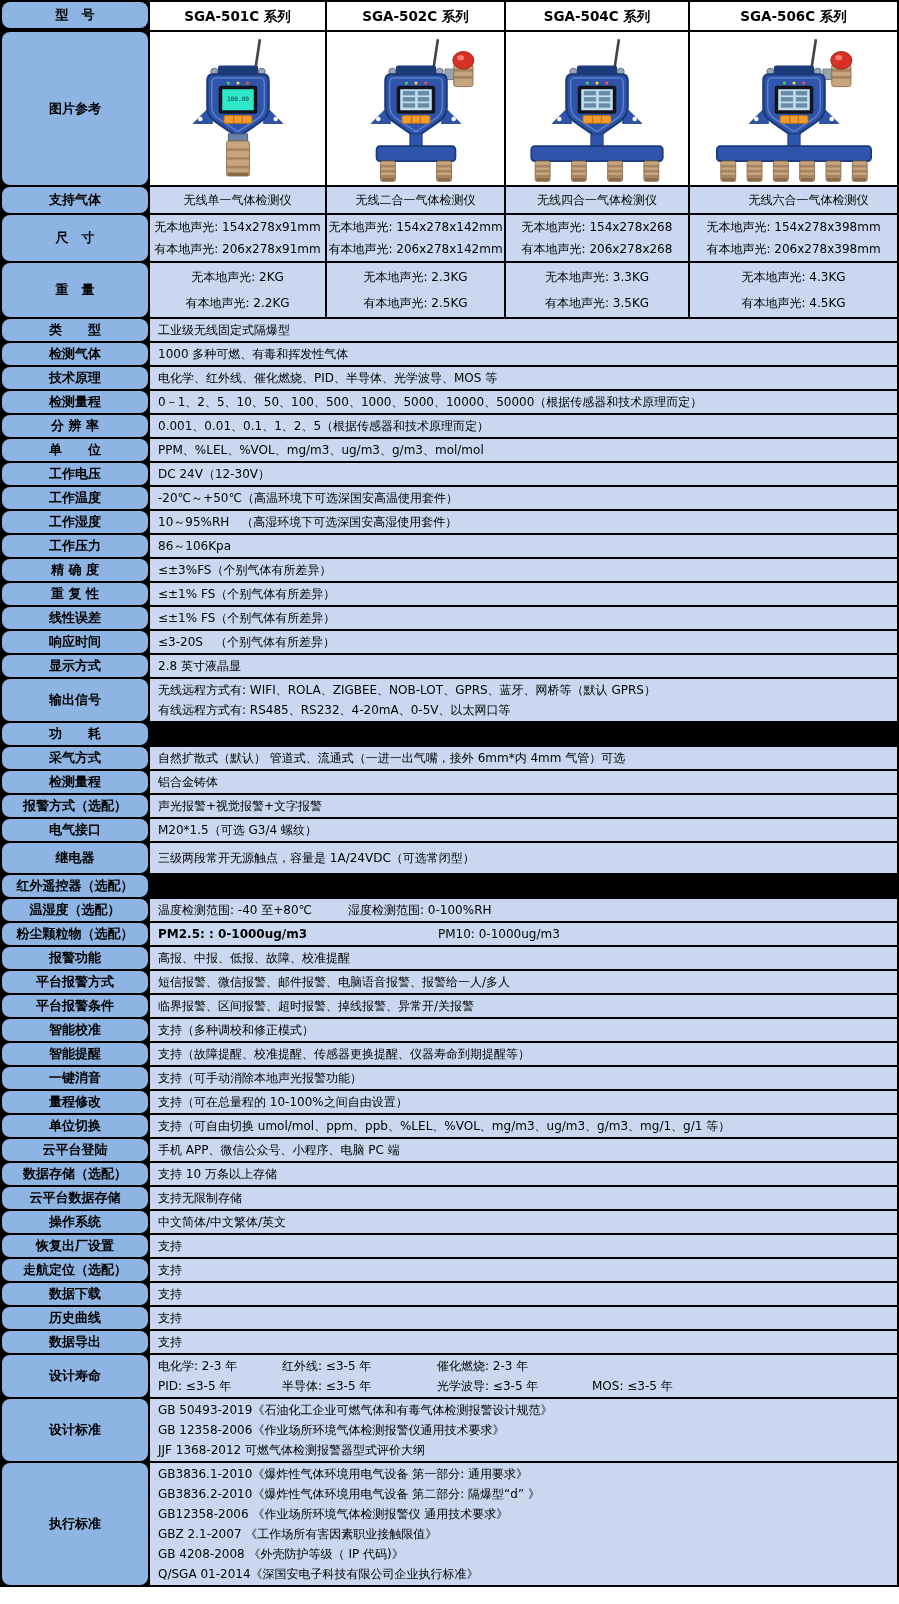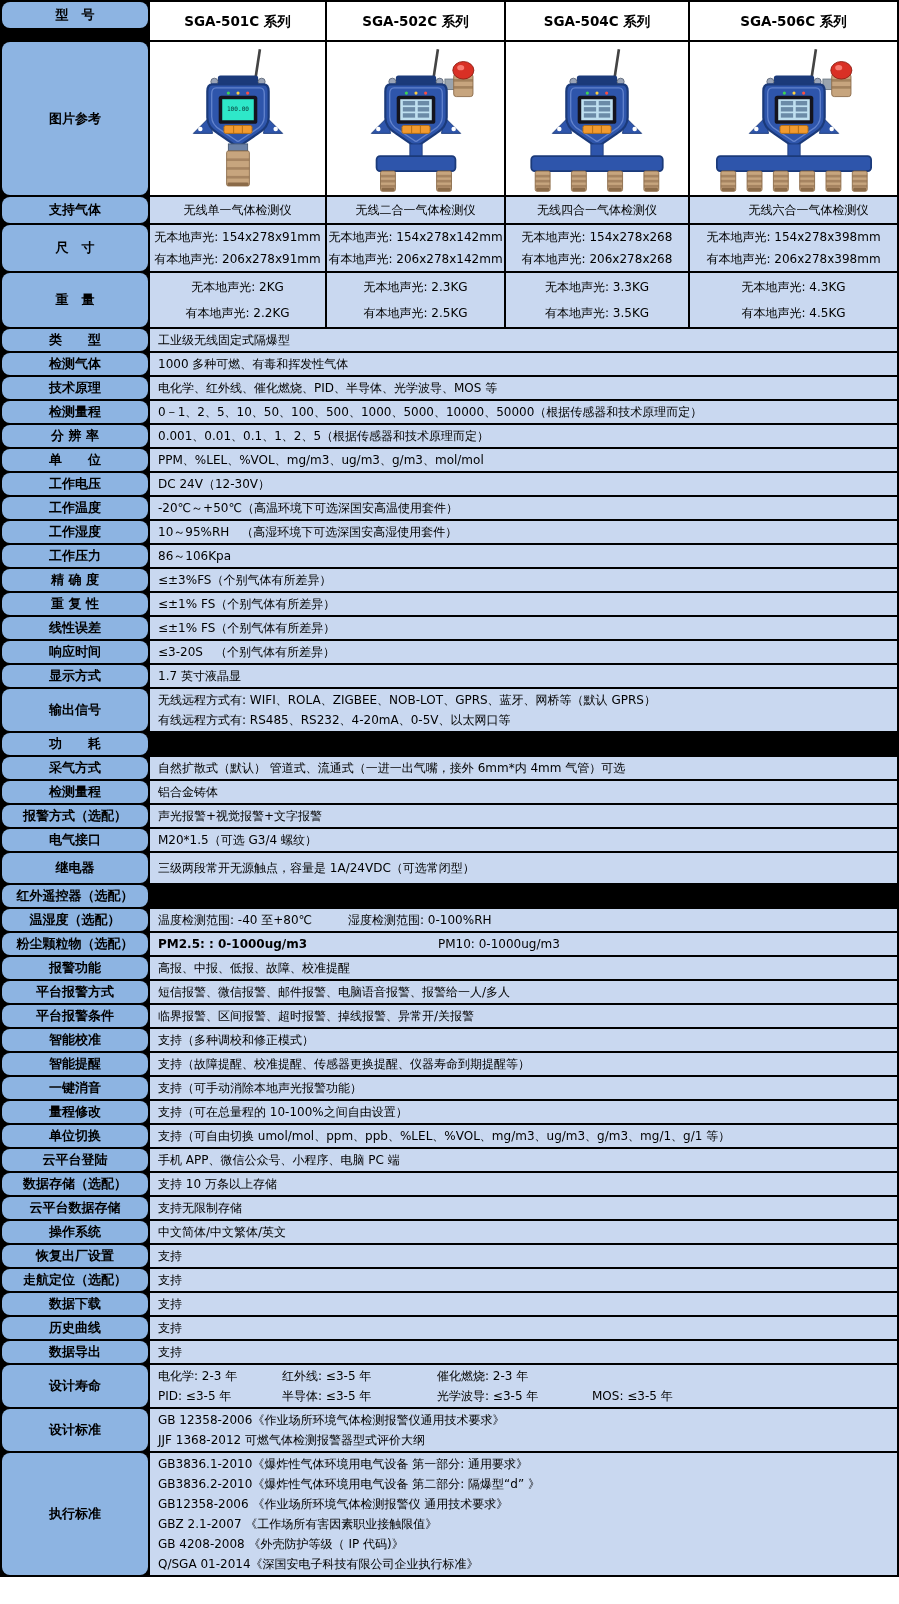--- a/index.html
+++ b/index.html
@@ -39,21 +39,21 @@
     align-items:center;
     padding:1px 2px;
     border-radius:8px;
   }
   .model{
     background:var(--model-bg,#fff);
     font-weight:bold;
     font-size:13.5px;
     text-align:center;
     align-items:center;
-    height:38px;
+    height:28px;
     justify-content:center;
   }
   .hdrlab{height:26px;}
   .imgcell{
     background:var(--model-bg,#fff);
     align-items:center;
     justify-content:center;
     height:153px;
     padding:2px;
   }
@@ -407,21 +407,21 @@
     </div>
     <div class="r full">
       <div class="cell lab">响应时间</div>
       <div class="cell">
         <div class="line"><span class="seg">≤3-20S　（个别气体有所差异）</span></div>
       </div>
     </div>
     <div class="r full">
       <div class="cell lab">显示方式</div>
       <div class="cell">
-        <div class="line"><span class="seg">1.7 英寸液晶显</span></div>
+        <div class="line"><span class="seg">2.8 英寸液晶显</span></div>
       </div>
     </div>
     <div class="r full">
       <div class="cell lab">输出信号</div>
       <div class="cell">
         <div class="line"><span class="seg">无线远程方式有: WIFI、ROLA、ZIGBEE、NOB-LOT、GPRS、蓝牙、网桥等（默认 GPRS）</span></div>
         <div class="line"><span class="seg">有线远程方式有: RS485、RS232、4-20mA、0-5V、以太网口等</span></div>
       </div>
     </div>
     <div class="r full">
@@ -577,20 +577,21 @@
     <div class="r full">
       <div class="cell lab">设计寿命</div>
       <div class="cell">
         <div class="line"><span class="seg w0">电化学: 2-3 年</span><span class="seg w1">红外线: ≤3-5 年</span><span class="seg">催化燃烧: 2-3 年</span></div>
         <div class="line"><span class="seg w0">PID: ≤3-5 年</span><span class="seg w1">半导体: ≤3-5 年</span><span class="seg w1">光学波导: ≤3-5 年</span><span class="seg">MOS: ≤3-5 年</span></div>
       </div>
     </div>
     <div class="r full">
       <div class="cell lab">设计标准</div>
       <div class="cell">
+        <div class="line"><span class="seg">GB 50493-2019《石油化工企业可燃气体和有毒气体检测报警设计规范》</span></div>
         <div class="line"><span class="seg">GB 12358-2006《作业场所环境气体检测报警仪通用技术要求》</span></div>
         <div class="line"><span class="seg">JJF 1368-2012 可燃气体检测报警器型式评价大纲</span></div>
       </div>
     </div>
     <div class="r full">
       <div class="cell lab">执行标准</div>
       <div class="cell">
         <div class="line"><span class="seg">GB3836.1-2010《爆炸性气体环境用电气设备 第一部分: 通用要求》</span></div>
         <div class="line"><span class="seg">GB3836.2-2010《爆炸性气体环境用电气设备 第二部分: 隔爆型“d” 》</span></div>
         <div class="line"><span class="seg">GB12358-2006 《作业场所环境气体检测报警仪 通用技术要求》</span></div>

